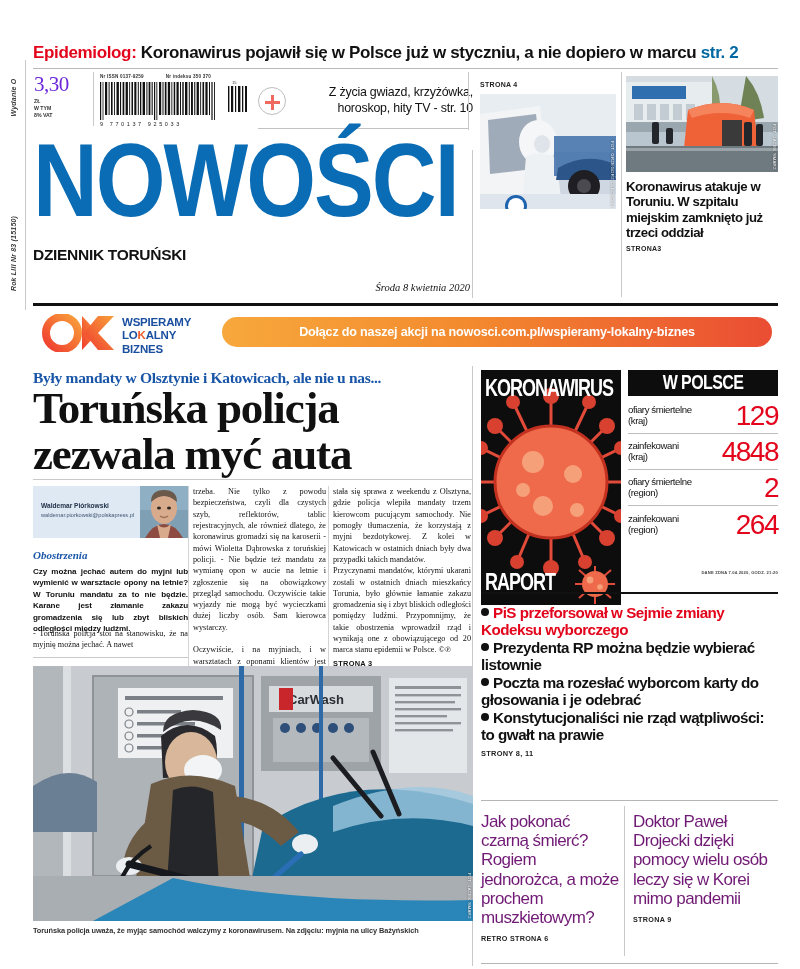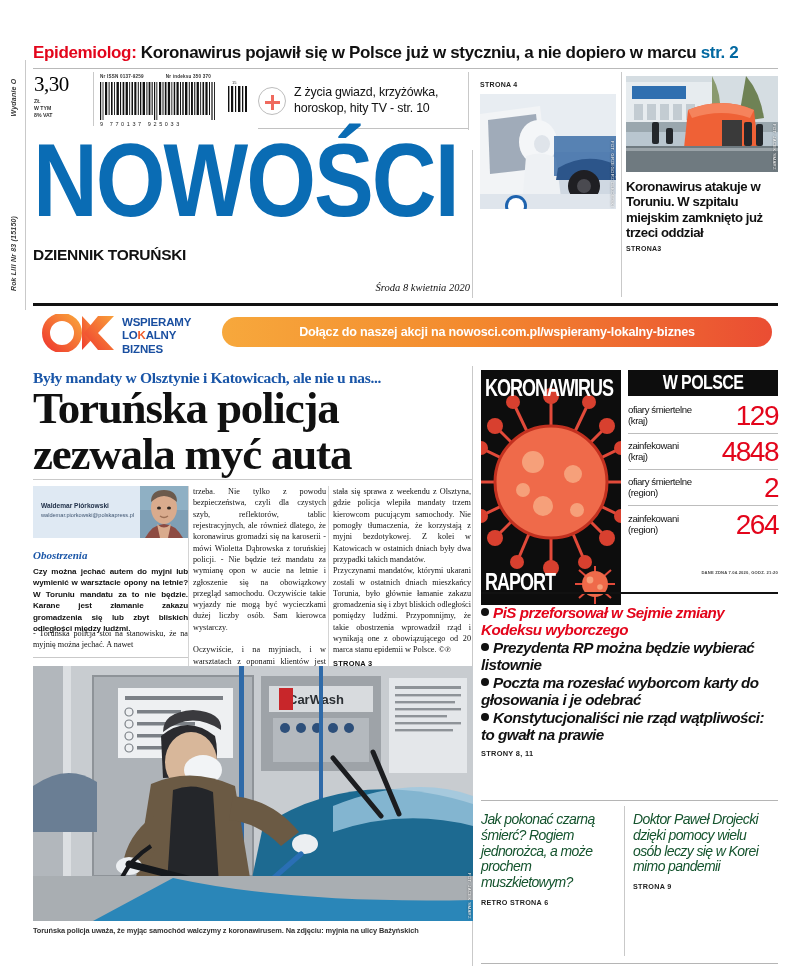--- a/index.html
+++ b/index.html
@@ -35,21 +35,21 @@
   .topstrip .body { color: #111; font-weight: 600; }
   .topstrip .pg { color: #0369a1; font-weight: 600; }
 
   .toprule { position:absolute; left:33px; top:68px; width:745px; height:1px; background:#b9b9b9; }
 
   
   .price {
     position: absolute; left: 34px; top: 72px; width: 60px;
     border-right: 1px solid #c9c9c9; height: 54px; padding-right:6px;
   }
-  .price .amt { font-family:"Liberation Serif", serif; font-size: 21px; letter-spacing:-.5px; color:#000000; }
+  .price .amt { font-family:"Liberation Serif", serif; font-size: 21px; letter-spacing:-.5px; color:#6d28d9; }
   .price .vat { font-size: 5.2px; font-weight: 700; line-height: 1.35; color:#333; margin-top:1px; }
 
   
   .bcwrap { position:absolute; left: 100px; top: 74px; width: 150px; }
   .bc-meta { display:flex; gap: 22px; font-size: 4.6px; color:#333; font-weight:700; letter-spacing:.2px; margin-bottom:3px;}
   .bars { height: 38px; width: 122px; display:block; }
   .bars2 { height: 26px; width: 20px; display:block; position:absolute; left:128px; top:12px;}
   .bc-digits { font-size: 5.5px; letter-spacing: 2.6px; color:#222; margin-top:1px; }
   .bc-tiny { position:absolute; left:132px; top:6px; font-size:4px; color:#333;}
 
@@ -57,21 +57,21 @@
   .teaser { position:absolute; left: 258px; top: 84px; width: 215px; }
   .teaser .circ {
     position:absolute; left:0; top:3px; width:28px; height:28px; border-radius:50%;
     border:1px solid #bdbdbd;
   }
   .teaser .circ:before, .teaser .circ:after{
     content:""; position:absolute; background:#ef6a5e;
   }
   .teaser .circ:before{ left:6px; top:12.5px; width:15px; height:3px; }
   .teaser .circ:after { left:12px; top:6.5px; width:3px; height:15px; }
-  .teaser .txt { margin-left: 36px; font-size: 12.4px; line-height: 1.32; color:#111; font-weight:500; letter-spacing:-.2px;}
+  .teaser .txt { margin-left: 36px; font-size: 12.4px; line-height: 1.32; color:#111; font-weight:500; letter-spacing:-.2px;text-align:right;}
   .teaser-rule { position:absolute; left:258px; top:128px; width:210px; height:1px; background:#c2c2c2; }
 
   .vsep1 { position:absolute; left:468px; top:72px; width:1px; height:58px; background:#c9c9c9;}
 
   
   .pa { position:absolute; left: 480px; top: 76px; width: 136px; }
   .pa h3 { font-size: 13.2px; line-height: 1.16; font-weight:800; letter-spacing:-.45px; color:#111;}
   .pa .pgn { font-size: 7px; font-weight: 800; letter-spacing:.3px; margin-top:5px; color:#222;}
   .pa .photo { margin-top: 6px; width:136px; height: 115px; position:relative; overflow:hidden;}
 
@@ -162,33 +162,33 @@
            border-bottom:1px solid #bdbdbd; padding:4px 0 3px 0; min-height:36px;}
   .strow:last-child { border-bottom:none; }
   .strow .lab { font-size:9.6px; line-height:1.1; color:#111; letter-spacing:-.4px;}
   .strow .val { font-size:28px; font-weight:400; color:#e3051b; letter-spacing:-1.5px; line-height:.9;}
   .statsnote { position:absolute; left:628px; top:570px; width:150px; text-align:right;
                font-size:4.1px; color:#444; letter-spacing:.2px; font-weight:700;}
   .hrule2 { position:absolute; left:481px; top:592px; width:297px; height:2px; background:#111;}
 
   
   .bullets { position:absolute; left:481px; top:604px; width:297px;}
-  .bitem { font-size:15.2px; font-weight:800; line-height:1.12; letter-spacing:-.5px; color:#111; margin-bottom:1px;font-style:italic;}
+  .bitem { font-size:15.2px; font-weight:800; line-height:1.12; letter-spacing:-.5px; color:#111; margin-bottom:1px;}
   .bitem.red { color:#e3051b; }
   .bdot { display:inline-block; width:8px; height:8px; border-radius:50%; background:#111; margin-right:4px; vertical-align:2px;}
   .bitem.red .bdot { background:#111; }
   .bpages { font-size:7.4px; font-weight:800; letter-spacing:.3px; margin-top:6px; color:#222;}
   .hrule3 { position:absolute; left:481px; top:800px; width:297px; height:1px; background:#b5b5b5;}
   .hrule4 { position:absolute; left:481px; top:963px; width:297px; height:1px; background:#b5b5b5;}
 
   
   .bt { position:absolute; top:812px; width:140px;}
   .bt.l { left:481px; }
   .bt.r { left:633px; }
-  .bt h4 { font-size:14px; line-height:1.13; font-weight:400; letter-spacing:-.6px; color:#14532d;font-style:italic;}
+  .bt h4 { font-size:17px; line-height:1.13; font-weight:400; letter-spacing:-.6px; color:#701a75;}
   .bt .pgn { font-size:7.2px; font-weight:800; letter-spacing:.3px; margin-top:7px; color:#222;}
   .vsep5 { position:absolute; left:624px; top:806px; width:1px; height:150px; background:#c9c9c9;}
 </style>
 </head>
 <body>
 
 <div class="page">
 
   <div class="rail">
     <span class="r1">Wydanie O</span>

